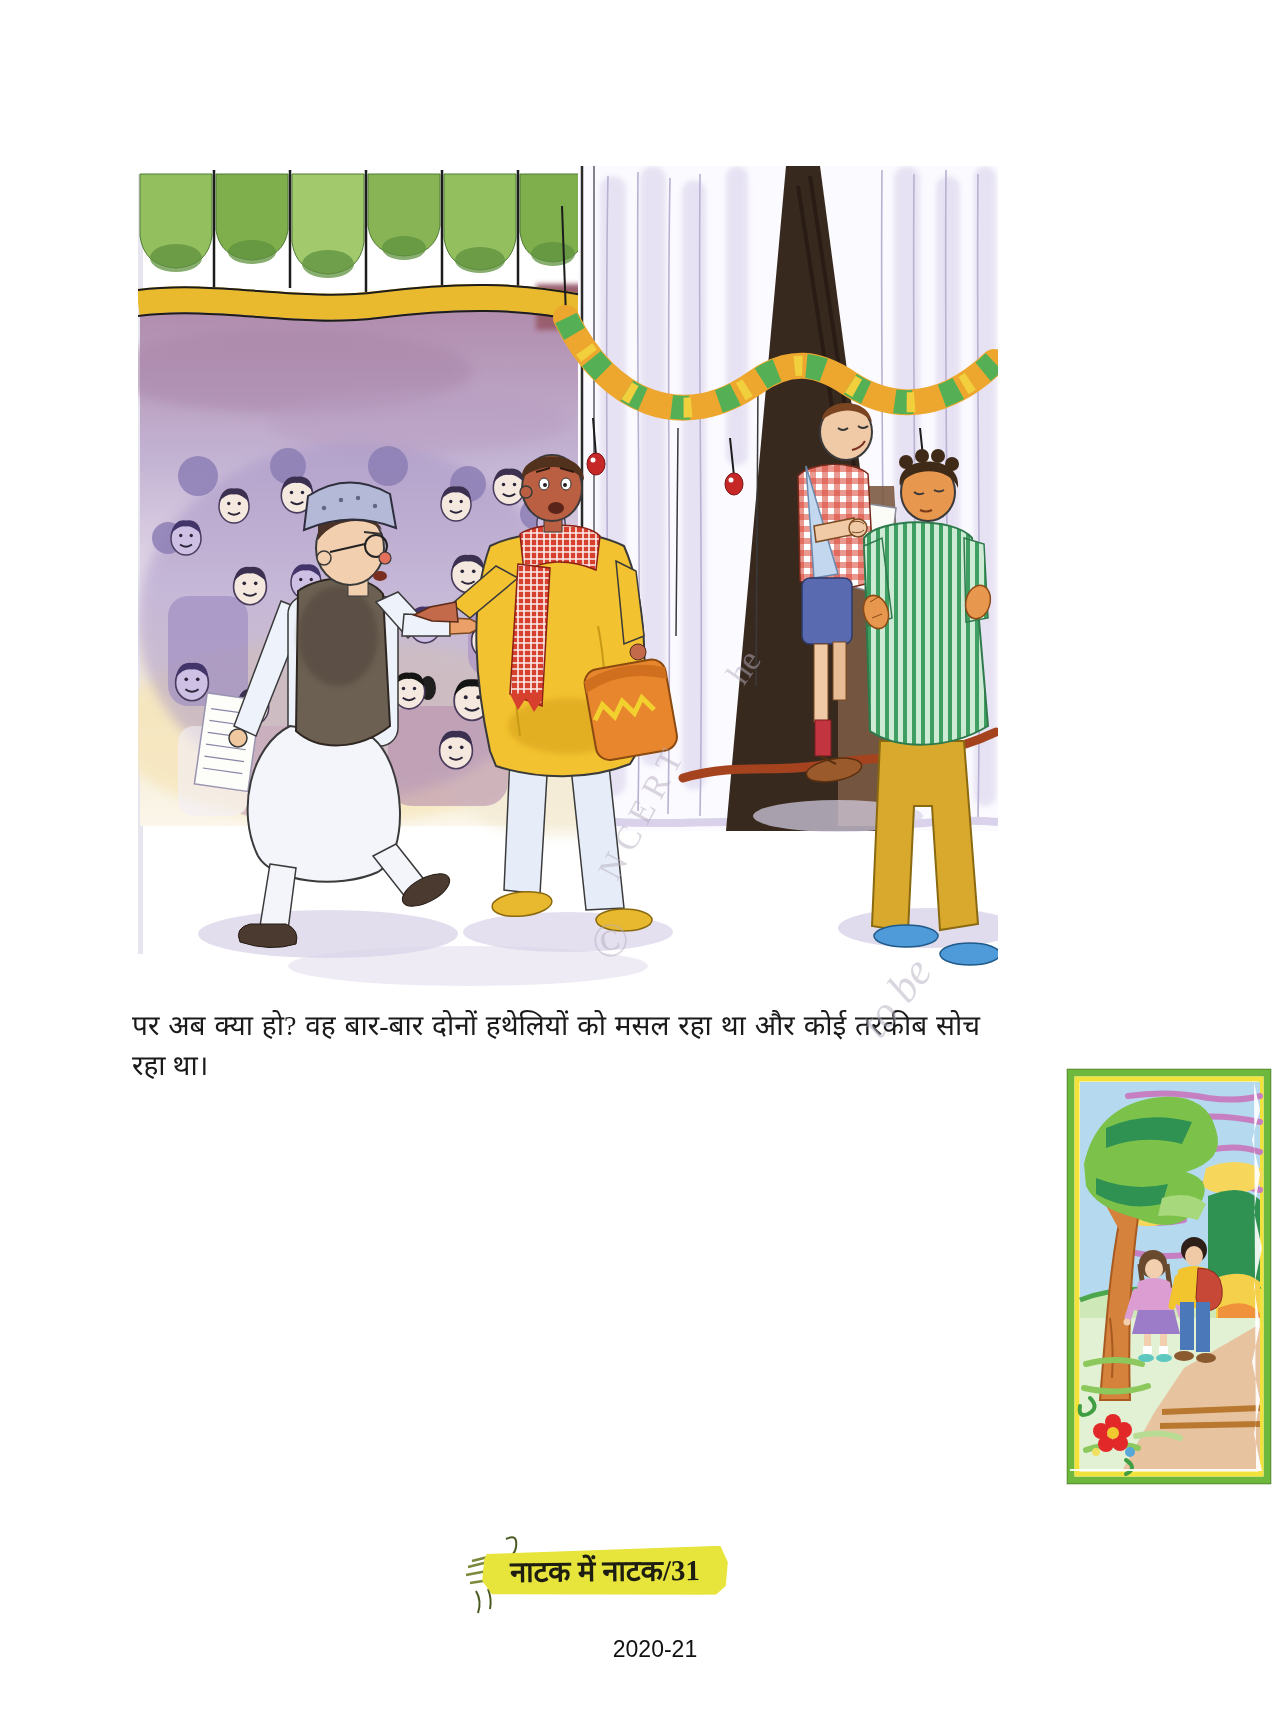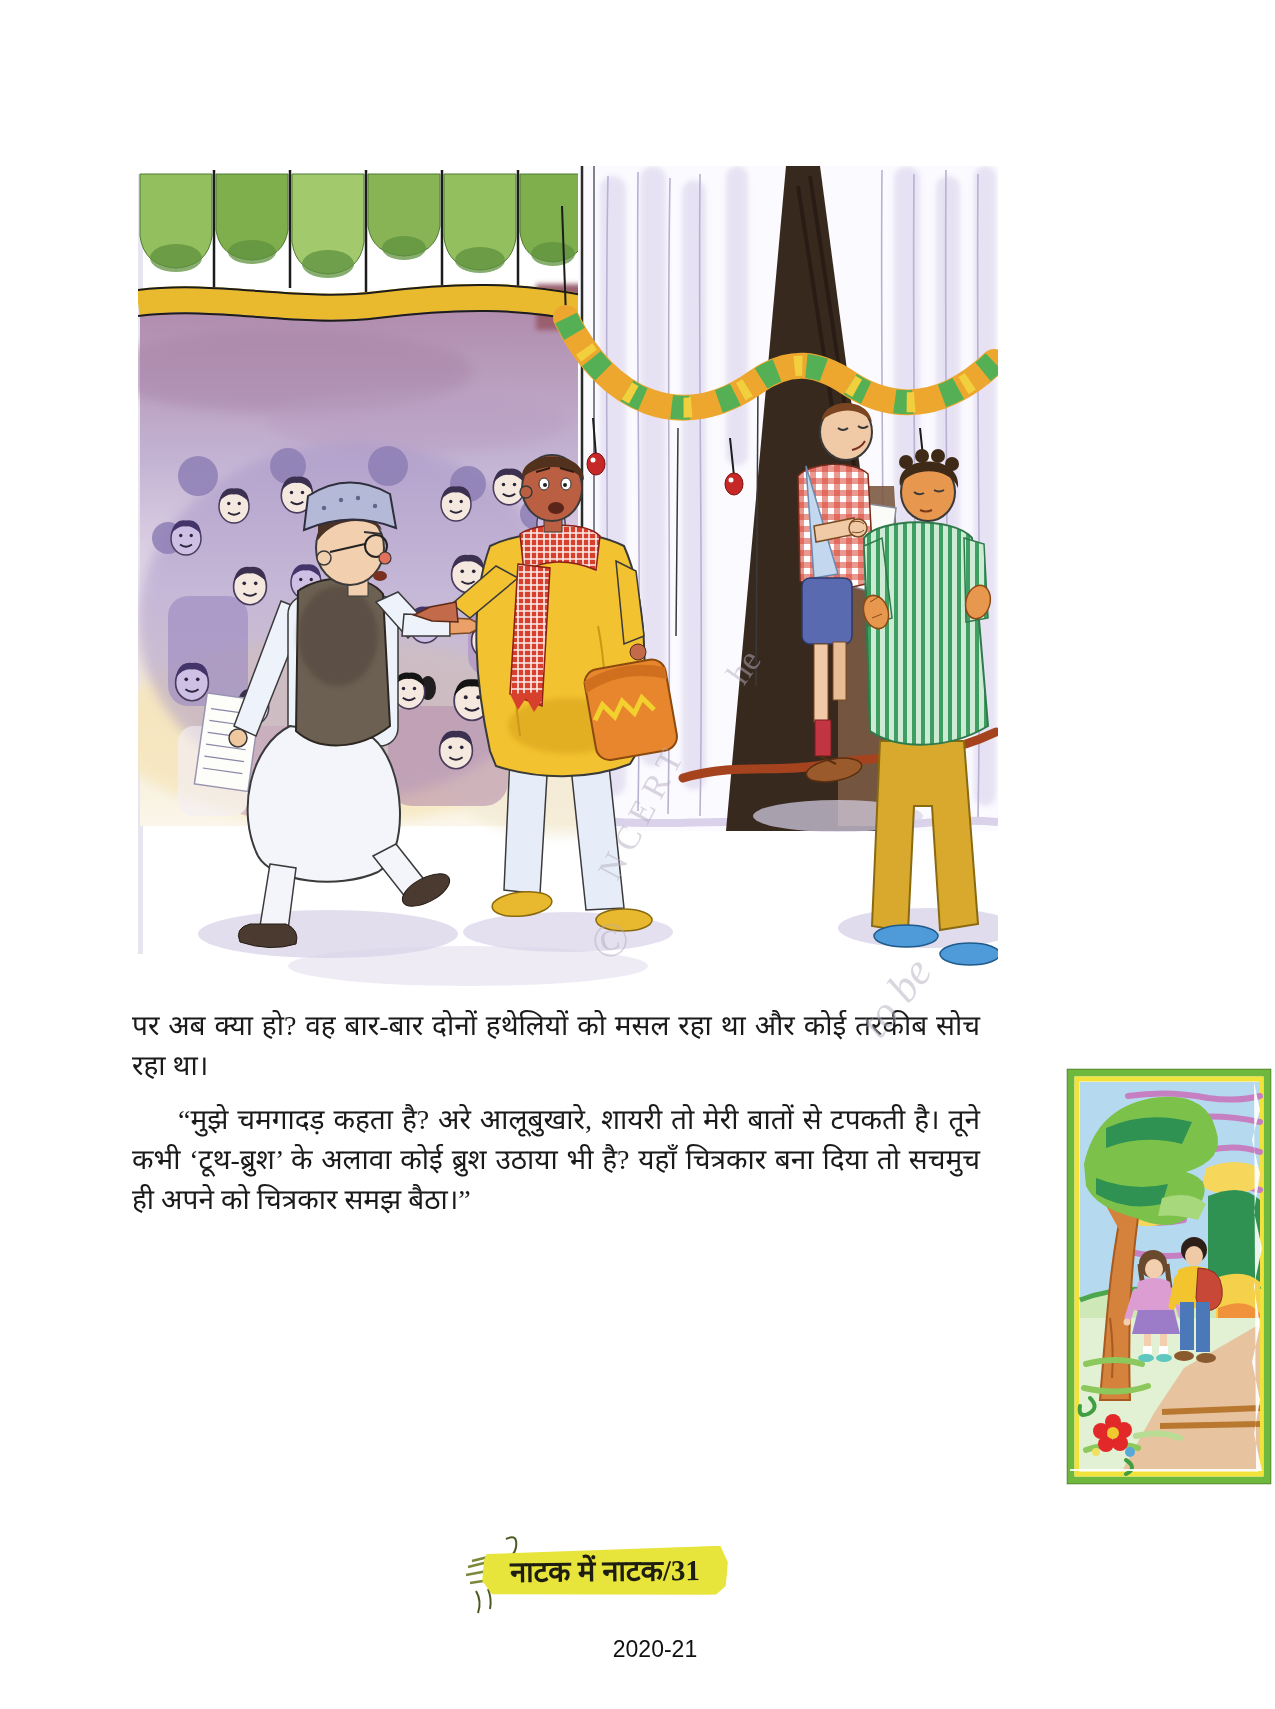--- a/index.html
+++ b/index.html
@@ -328,21 +328,20 @@
         <circle cx="800" cy="290" r="7" fill="#3f2a18"></circle>
           <circle cx="814" cy="298" r="7" fill="#3f2a18"></circle>
         <path d="M776,326 q5,4 10,1 M796,324 q5,3 10,0" stroke="#3a3a3a" stroke-width="2" fill="none"></path>
         <path d="M782,344 q6,3 12,0" stroke="#7a3a1a" stroke-width="2" fill="none"></path>
       </g>
     </svg>
   </figure>
 
   <div class="story">
     <p class="flush">पर अब क्या हो? वह बार-बार दोनों हथेलियों को मसल रहा था और कोई तरकीब सोच रहा था।</p>
-    <p>“मुझे चमगादड़ कहता है? अरे आलूबुखारे, शायरी तो मेरी बातों से टपकती है। तूने कभी ‘टूथ-ब्रुश’ के अलावा कोई ब्रुश उठाया भी है? यहाँ चित्रकार बना दिया तो सचमुच ही अपने को चित्रकार समझ बैठा।”</p>
   </div>
 
   <figure class="side-illustration" aria-label="Framed drawing of a girl in a pink top and purple skirt and a boy in yellow shirt with a red backpack walking on a path under a large tree, red flower in the corner.">
     <svg viewBox="0 0 206 417" width="206" height="417" xmlns="http://www.w3.org/2000/svg">
       <g>
         <rect x="1.5" y="1.5" width="203" height="414" fill="#fff" stroke="#4a7a28" stroke-width="1.5"></rect>
         <rect x="5" y="5" width="196" height="407" fill="none" stroke="#6fb83e" stroke-width="7"></rect>
         <rect x="11" y="11" width="184" height="395" fill="none" stroke="#f2e23c" stroke-width="5"></rect>
       </g>
       <g>

